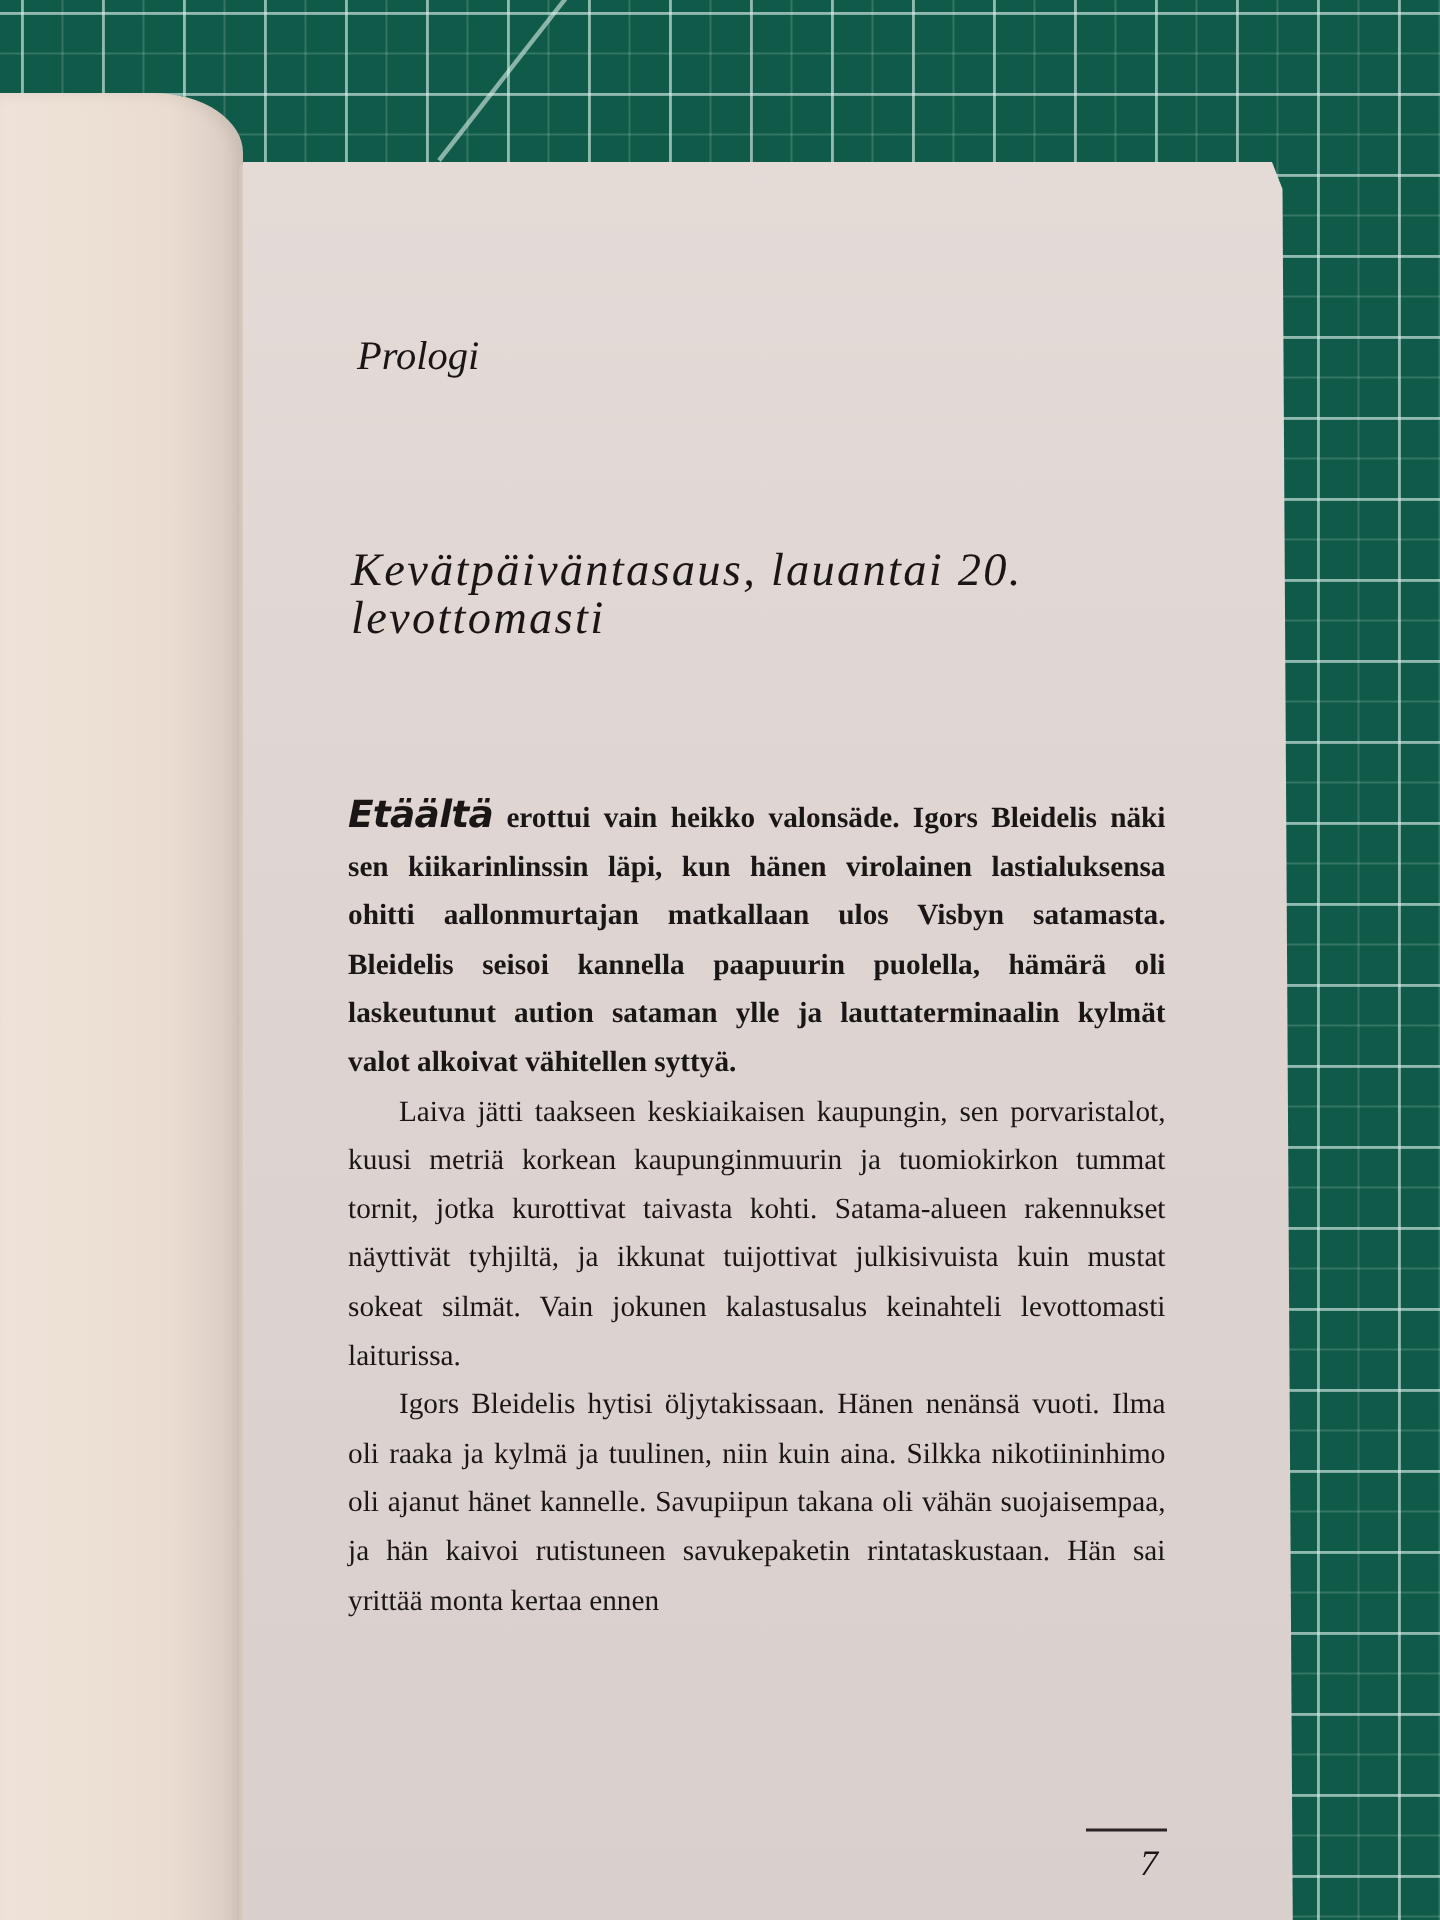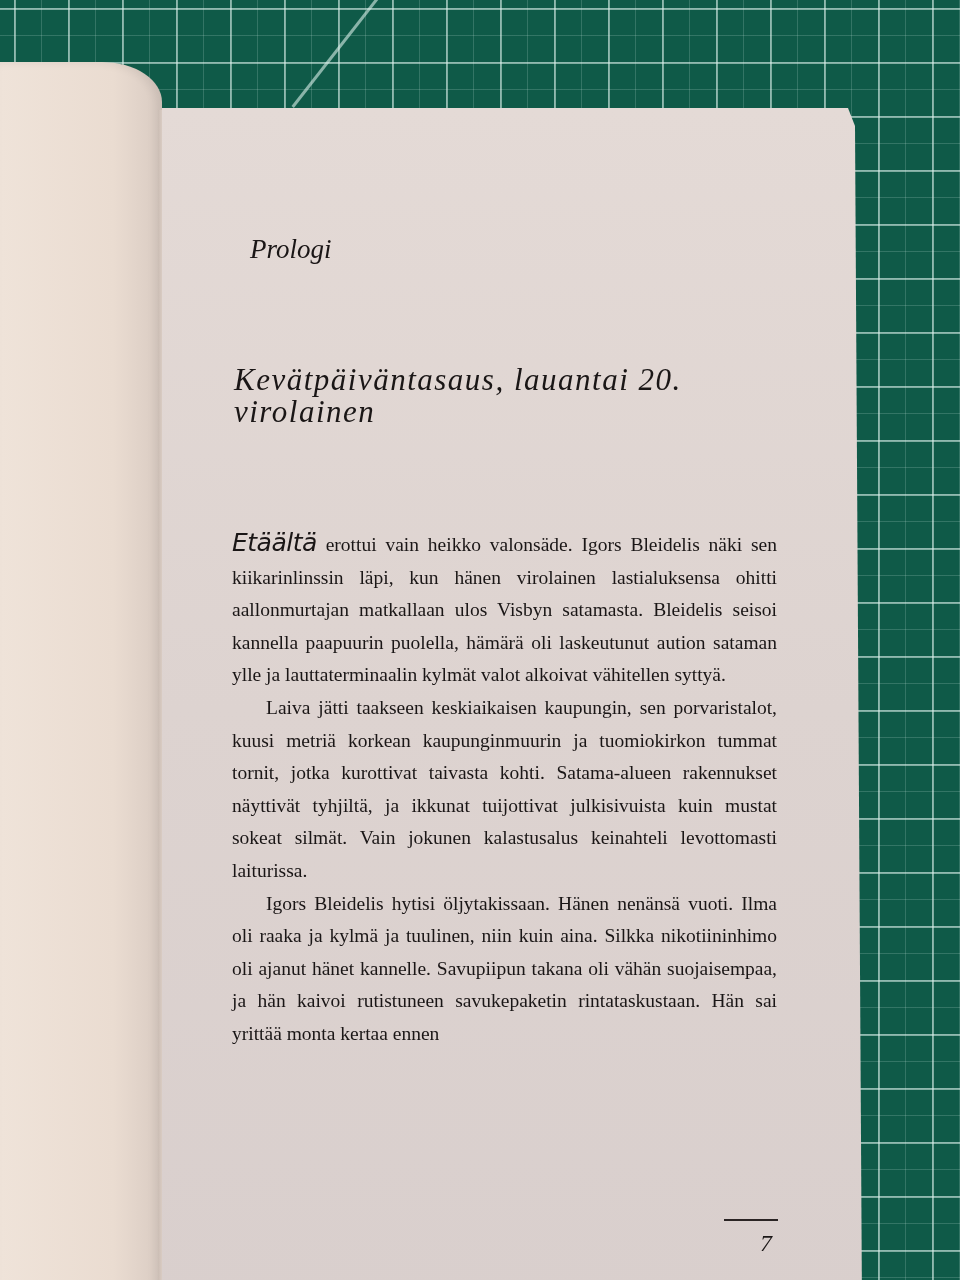--- a/index.html
+++ b/index.html
@@ -65,21 +65,21 @@
       top: 0;
       width: 545px;
       color: #1a1616;
     }
     .chapter-label {
       position: absolute;
       top: 110px;
       left: 2px;
       font-style: italic;
       font-size: 27px;
-      margin: 16px;
+      margin: 4px;
       font-weight: normal;
     }
     .section-title {
       position: absolute;
       top: 256px;
       left: 2px;
       font-style: italic;
       font-size: 31px;
       line-height: 32px;
       letter-spacing: 1.5px;
@@ -96,20 +96,21 @@
       line-height: 32.6px;
       text-align: justify;
       hyphens: manual;
     }
     .body-text p {
       margin: 0;
       text-indent: 34px;
     }
     .body-text p.first {
       text-indent: 0;
+      font-weight: bold;
     }
     .drop-word {
       font-style: italic;
       font-size: 25px;
       font-family: "DejaVu Sans", sans-serif;
       letter-spacing: -0.5px;
     }
     .folio-rule {
       position: absolute;
       top: 1111px;
@@ -134,21 +135,21 @@
 <div class="left-page"></div>
 <div class="spine"></div>
 
 <div class="right-page">
   <div class="page-content">
 
     <h2 class="chapter-label">Prologi</h2>
 
     <h1 class="section-title">
       <span>Kevätpäiväntasaus, lauantai 20.</span><br>
-      <span>virolainen</span>
+      <span>levottomasti</span>
     </h1>
 
     <div class="body-text">
       <p class="first"><span class="drop-word">Etäältä</span><span> erottui vain heikko valonsäde. Igors Bleidelis näki sen kiikarinlinssin läpi, kun hänen virolainen lastialuksensa ohitti aallonmurtajan matkallaan ulos Visbyn satamasta. Bleidelis seisoi kannella paapuurin puolella, hämärä oli laskeutunut aution sataman ylle ja lauttaterminaalin kylmät valot alkoivat vähitellen syttyä.</span></p>
       <p>Laiva jätti taakseen keskiaikaisen kaupungin, sen porvaristalot, kuusi metriä korkean kaupunginmuurin ja tuomiokirkon tummat tornit, jotka kurottivat taivasta kohti. Satama-alueen rakennukset näyttivät tyhjiltä, ja ikkunat tuijottivat julkisivuista kuin mustat sokeat silmät. Vain jokunen kalastusalus keinahteli levottomasti laiturissa.</p>
       <p>Igors Bleidelis hytisi öljytakissaan. Hänen nenänsä vuoti. Ilma oli raaka ja kylmä ja tuulinen, niin kuin aina. Silkka nikotiininhimo oli ajanut hänet kannelle. Savupiipun takana oli vähän suojaisempaa, ja hän kaivoi rutistuneen savukepaketin rintataskustaan. Hän sai yrittää monta kertaa ennen</p>
     </div>
 
     <div class="folio-rule"></div>
     <div class="folio">7</div>

